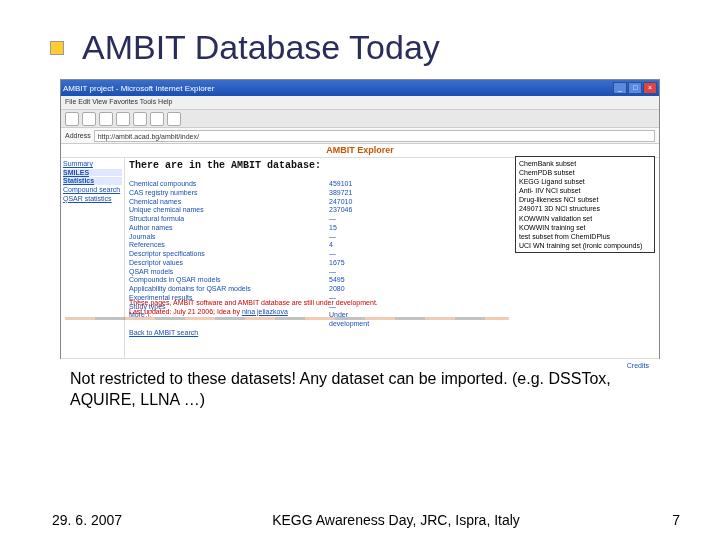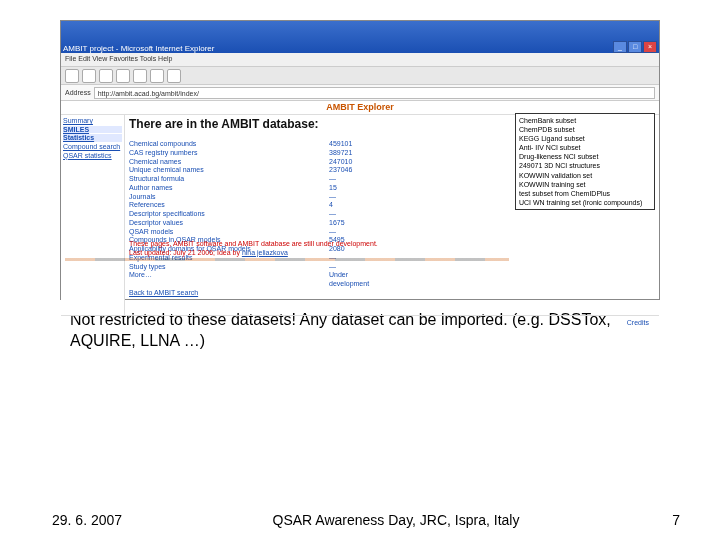--- a/index.html
+++ b/index.html
@@ -29,23 +29,23 @@
   }
   .screenshot {
     margin: 0 20px 10px 20px;
     border: 1px solid #888;
     height: 280px;
     position: relative;
     background: #fff;
     font-size: 8px;
   }
   .win-titlebar {
-    height: 32px;
+    height: 16px;
     background: linear-gradient(#3b6fcc, #1a4fb3);
-    display: flex; align-items: flex-end; justify-content: space-between;
+    display: flex; align-items: center; justify-content: space-between;
     padding: 0 2px;
     color: #fff;
     font-size: 8px;
   }
   .win-btns { display: flex; gap: 1px; }
   .win-btn { width: 14px; height: 12px; background: #5a8ae0; border: 1px solid #2a4f99; font-size: 7px; text-align: center; line-height: 10px; }
   .win-btn.close { background: #d44; }
   .menubar { height: 14px; background: #f0f0f0; border-bottom: 1px solid #ccc; font-size: 7px; padding: 2px 4px; color: #333; }
   .toolbar { height: 18px; background: #e8e8e8; border-bottom: 1px solid #ccc; display: flex; align-items: center; gap: 3px; padding: 0 4px; }
   .tb-icon { width: 14px; height: 14px; background: #fff; border: 1px solid #aaa; border-radius: 2px; }
@@ -55,21 +55,21 @@
   .page-body { display: flex; height: calc(100% - 78px); position: relative; }
   .sidebar {
     width: 64px;
     background: #fff;
     border-right: 1px solid #ddd;
     padding: 2px;
   }
   .sb-item { font-size: 7px; color: #1a4fb3; text-decoration: underline; margin-bottom: 1px; line-height: 1.1; }
   .sb-item.current { background: #e0e8ff; font-weight: bold; }
   .main-ct { flex: 1; padding: 2px 4px; position: relative; font-size: 7px; color: #000; }
-  .main-ct h4 { font-size: 12px; margin-bottom: 9px; color: #111; }
+  .main-ct h4 { font-size: 10px; margin-bottom: 9px; color: #111; font-family: Liberation Mono, monospace; }
   .stat-row { display: flex; font-size: 7px; color: #1a4fb3; line-height: 1.25; }
   .stat-label { width: 200px; }
   .stat-val { width: 60px; }
   .ds-popup {
     position: absolute;
     right: 4px;
     top: -2px;
     width: 140px;
     background: #fff;
     border: 1px solid #333;
@@ -99,20 +99,24 @@
     font-size: 14px; color: #000;
   }
   .footer .center { text-align: center; font-size: 14px; flex: 1; }
   .footer .pagenum { width: 30px; text-align: right; }
   .footer .date { width: 90px; text-align: left; font-size: 14px; margin-left: 12px; }
 </style>
 </head>
 <body>
 
 <div class="slide">
+  <div class="title-row">
+    <div class="bullet-sq"></div>
+    <div class="slide-title">AMBIT Database Today</div>
+  </div>
 
   <div class="screenshot">
     <div class="win-titlebar">
       <span>AMBIT project - Microsoft Internet Explorer</span>
       <div class="win-btns">
         <div class="win-btn">_</div>
         <div class="win-btn">□</div>
         <div class="win-btn close">×</div>
       </div>
     </div>
@@ -242,16 +246,16 @@
 
     <div class="pg-footer">
       <span>Credits</span>
     </div>
   </div>
 
   <div class="caption">Not restricted to these datasets! Any dataset can be imported. (e.g. DSSTox, AQUIRE, LLNA …)</div>
 
   <div class="footer">
     <div class="date">29. 6. 2007</div>
-    <div class="center">QSAR Awareness Day, JRC, Ispra, Italy</div>
+    <div class="center">KEGG Awareness Day, JRC, Ispra, Italy</div>
     <div class="pagenum">7</div>
   </div>
 </div>
 
 </body></html>

